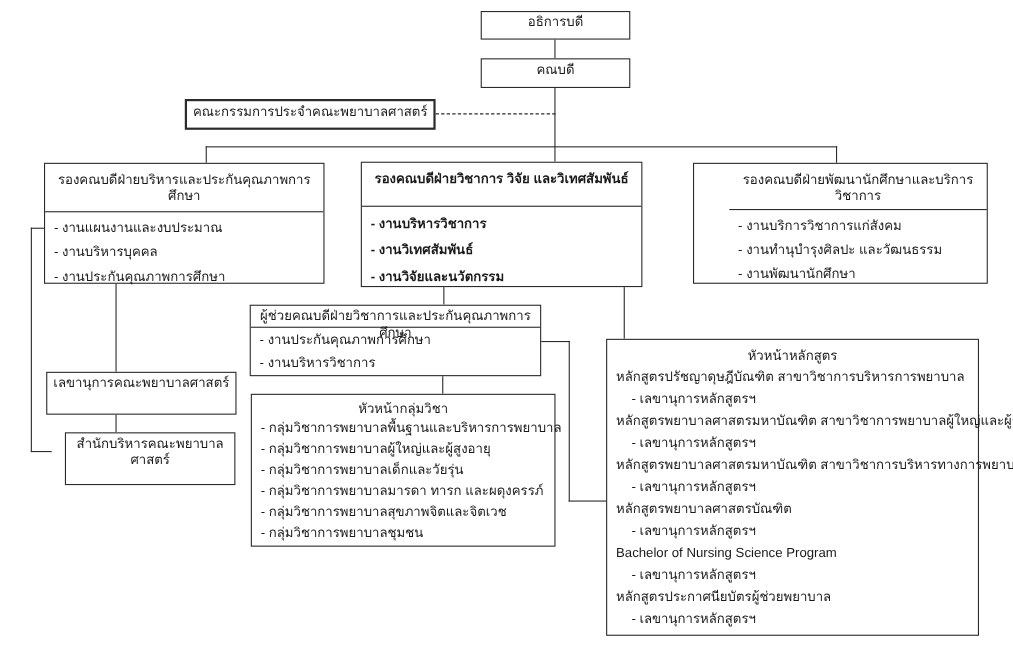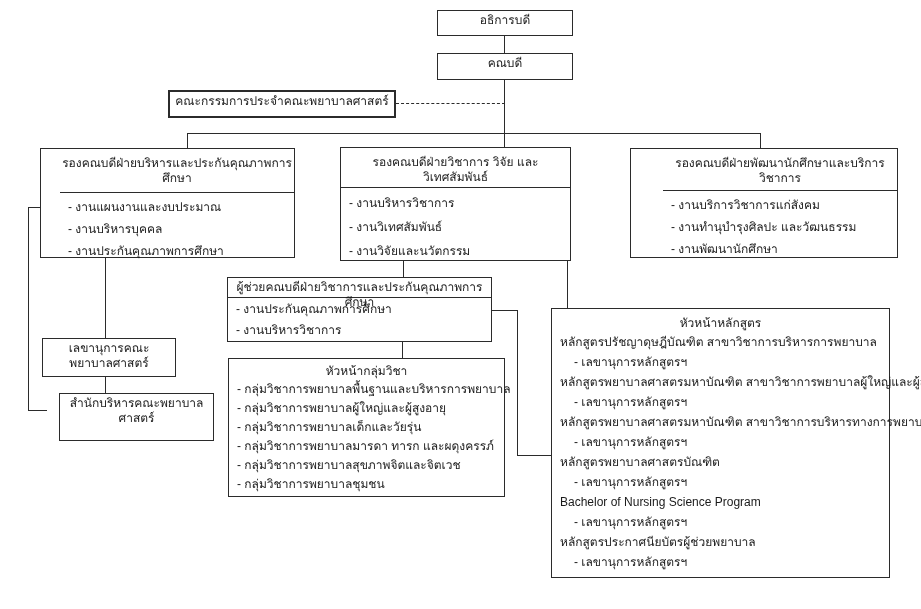--- a/index.html
+++ b/index.html
@@ -43,30 +43,30 @@
 
   <div class="box thick cc" style="left:168px;top:90px;width:228px;height:28px;">
     <span>คณะกรรมการประจำคณะพยาบาลศาสตร์</span>
   </div>
   <div class="dashline" style="left:396px;top:103px;width:109px;"></div>
 
   <div class="hline" style="left:187px;top:133px;width:574px;"></div>
   <div class="vline" style="left:187px;top:133px;height:15px;"></div>
   <div class="vline" style="left:760px;top:133px;height:15px;"></div>
 
-  <div class="box" style="left:40px;top:148px;width:255px;height:110px;padding-left:19px;">
+  <div class="box" style="left:40px;top:148px;width:255px;height:110px;">
     <div class="title-cell" style="height:44px;">รองคณบดีฝ่ายบริหารและประกันคุณภาพการศึกษา</div>
     <div class="items" style="line-height:22px;">
       <div class="item">- งานแผนงานและงบประมาณ</div>
       <div class="item">- งานบริหารบุคคล</div>
       <div class="item">- งานประกันคุณภาพการศึกษา</div>
     </div>
   </div>
 
-  <div class="box" style="left:340px;top:147px;width:231px;height:114px;">
+  <div class="box" style="left:328px;top:147px;width:256px;height:114px;font-weight:bold;">
     <div class="title-cell" style="height:40px;">รองคณบดีฝ่ายวิชาการ วิจัย และวิเทศสัมพันธ์</div>
     <div class="items" style="line-height:24px;">
       <div class="item">- งานบริหารวิชาการ</div>
       <div class="item">- งานวิเทศสัมพันธ์</div>
       <div class="item">- งานวิจัยและนวัตกรรม</div>
     </div>
   </div>
 
   <div class="box" style="left:630px;top:148px;width:268px;height:110px;padding-left:32px;">
     <div class="title-cell" style="height:42px;">รองคณบดีฝ่ายพัฒนานักศึกษาและบริการวิชาการ</div>
@@ -80,21 +80,21 @@
   <div class="vline" style="left:403px;top:261px;height:16px;"></div>
   <div class="box" style="left:227px;top:277px;width:265px;height:65px;">
     <div class="title-cell" style="height:20px;padding-top:2px;">ผู้ช่วยคณบดีฝ่ายวิชาการและประกันคุณภาพการศึกษา</div>
     <div class="items" style="line-height:21px;padding-top:1px;">
       <div class="item">- งานประกันคุณภาพการศึกษา</div>
       <div class="item">- งานบริหารวิชาการ</div>
     </div>
   </div>
 
   <div class="vline" style="left:105px;top:258px;height:80px;"></div>
-  <div class="box cc" style="left:42px;top:338px;width:134px;height:39px;">
+  <div class="box cc" style="left:42px;top:338px;width:173px;height:39px;">
     <span>เลขานุการคณะพยาบาลศาสตร์</span>
   </div>
   <div class="vline" style="left:105px;top:377px;height:16px;"></div>
   <div class="box cc" style="left:59px;top:393px;width:155px;height:48px;">
     <span>สำนักบริหารคณะพยาบาลศาสตร์</span>
   </div>
 
   <div class="hline" style="left:28px;top:207px;width:12px;"></div>
   <div class="vline" style="left:28px;top:207px;height:204px;"></div>
   <div class="hline" style="left:28px;top:410px;width:19px;"></div>

